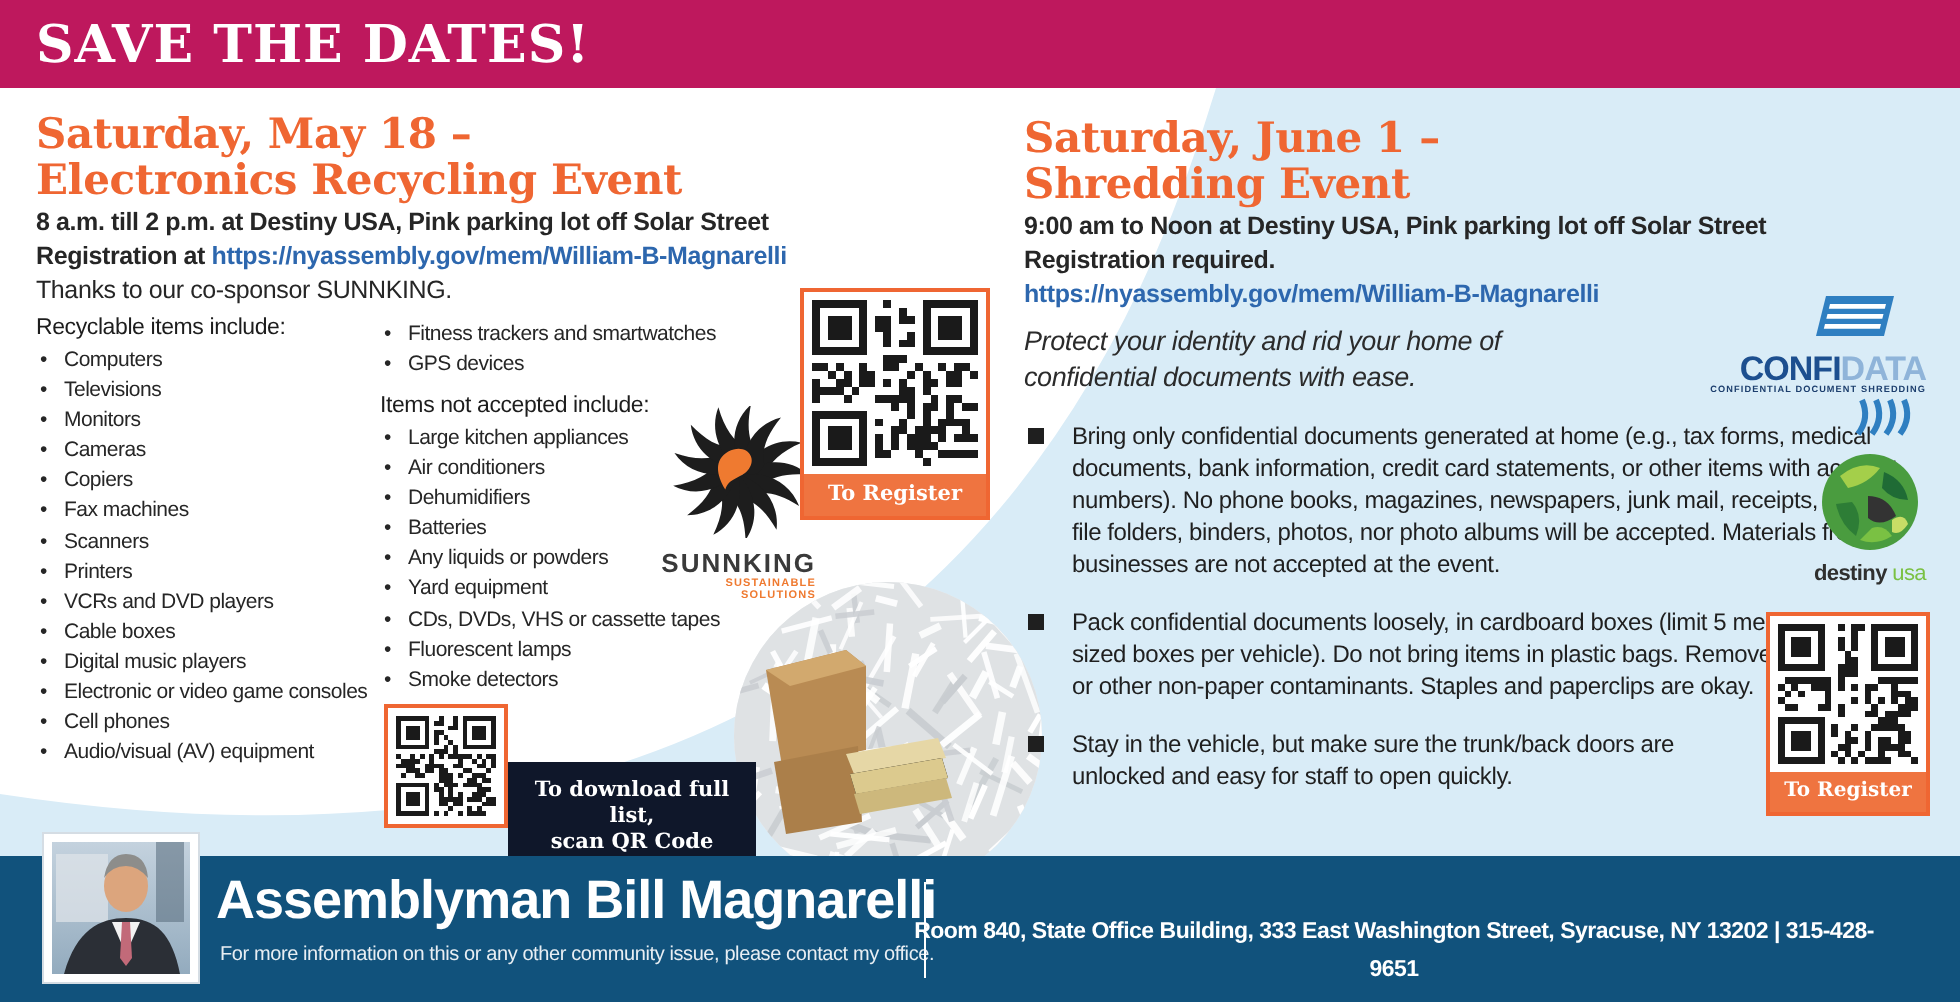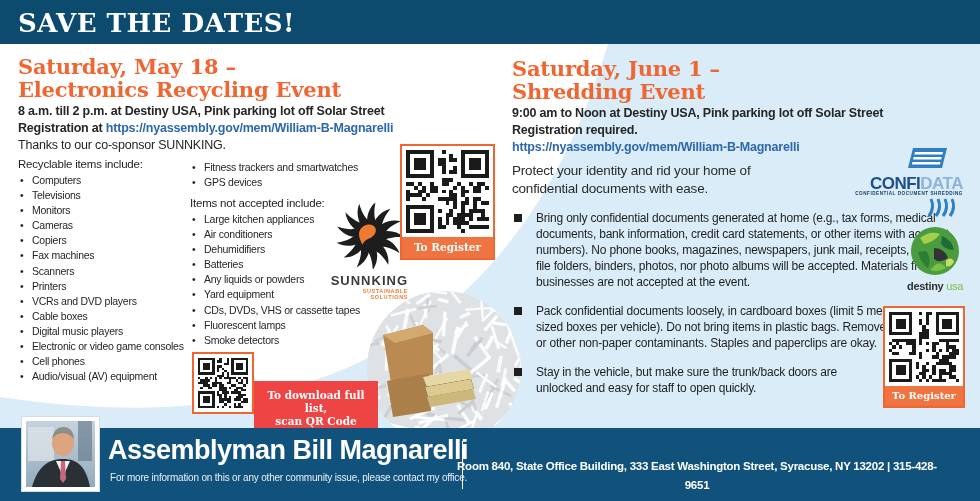--- a/index.html
+++ b/index.html
@@ -1,43 +1,43 @@
 <!DOCTYPE html>
 <html><head>
 <meta charset="utf-8">
 <style>
   html,body{margin:0;padding:0;background:#666;}
   .flyer{position:relative;width:980px;height:501px;background:#ffffff;overflow:hidden;
          font-family:"Liberation Sans",sans-serif;color:#262626;}
   .bg-svg{position:absolute;inset:0;z-index:0;}
   
-  .band{position:absolute;left:0;top:0;width:980px;height:44px;background:#0c4a6e;z-index:2;}
+  .band{position:absolute;left:0;top:0;width:980px;height:44px;background:#be185d;z-index:2;}
   .band h1{margin:0;padding:8px 0 0 18px;font:bold 26px "DejaVu Serif",serif;color:#fff;letter-spacing:.5px;}
   
   .abs{position:absolute;z-index:2;}
   .evt-title{font:bold 21px "DejaVu Serif",serif;color:#ef6632;line-height:23px;letter-spacing:-.2px;}
   .meta{font-size:12.5px;line-height:17px;letter-spacing:-.2px;color:#262626;width:470px;}
   .meta .b{font-weight:bold;}
   .meta a{color:#2d67ae;font-weight:bold;text-decoration:none;}
   .listhead{font-weight:normal;font-size:11.5px;letter-spacing:-.2px;color:#1d1d1d;}
   ul.dot,ul.sq{margin:0;padding:0;list-style:none;}
   ul.dot li{position:relative;padding-left:14px;font-size:10.5px;line-height:15.1px;letter-spacing:-.25px;color:#262626;}
   ul.dot li::before{content:"•";position:absolute;left:2px;color:#262626;}
   ul.sq{width:448px;}
   ul.sq li{position:relative;padding-left:24px;font-size:12px;line-height:16px;letter-spacing:-.2px;color:#1f1f1f;margin-bottom:13px;}
   ul.sq li::before{content:"";position:absolute;left:2px;top:4px;width:8px;height:8px;background:#1f1f1f;}
   ul.sq li:nth-child(2){max-width:398px;}
   ul.sq li:nth-child(3){max-width:340px;}
-  .intro{font-size:13.5px;line-height:18px;letter-spacing:-.2px;color:#2b2b2b;}
+  .intro{font-size:13.5px;line-height:18px;letter-spacing:-.2px;color:#2b2b2b;font-style:italic;}
   
   .qrbox{position:absolute;z-index:3;border:2px solid #ef6632;background:#fff;display:flex;flex-direction:column;}
   .qrpad{padding:4px;}
   .qrpad svg{display:block;width:100%;}
   .qrlabel{background:#ef7440;color:#fff;text-align:center;font:bold 10.5px "DejaVu Serif",serif;padding:4px 2px 5px;}
-  .dl-label{position:absolute;z-index:3;background:#ef4444;color:#fff;text-align:center;
+  .dl-label{position:absolute;z-index:3;background:#0f172a;color:#fff;text-align:center;
             font:bold 10.5px "DejaVu Serif",serif;line-height:13px;padding:8px 6px;width:112px;}
   
   .sunnking{position:absolute;z-index:2;width:84px;text-align:right;}
   .sunnking .word{font:bold 13px "Liberation Sans",sans-serif;color:#3a3a3a;letter-spacing:1px;}
   .sunnking .tag{font:bold 5.5px "Liberation Sans",sans-serif;color:#ef7a30;letter-spacing:.6px;}
   .confidata{position:absolute;z-index:2;width:120px;text-align:right;}
   .confidata .word{font:bold 17px "Liberation Sans",sans-serif;letter-spacing:-.5px;line-height:15px;}
   .confidata .w1{color:#1d4f8f;} .confidata .w2{color:#8fb4d9;}
   .confidata .tag{font:bold 4.6px "Liberation Sans",sans-serif;color:#1d3f6e;letter-spacing:.55px;}
   .destiny{position:absolute;z-index:2;width:70px;text-align:center;}

